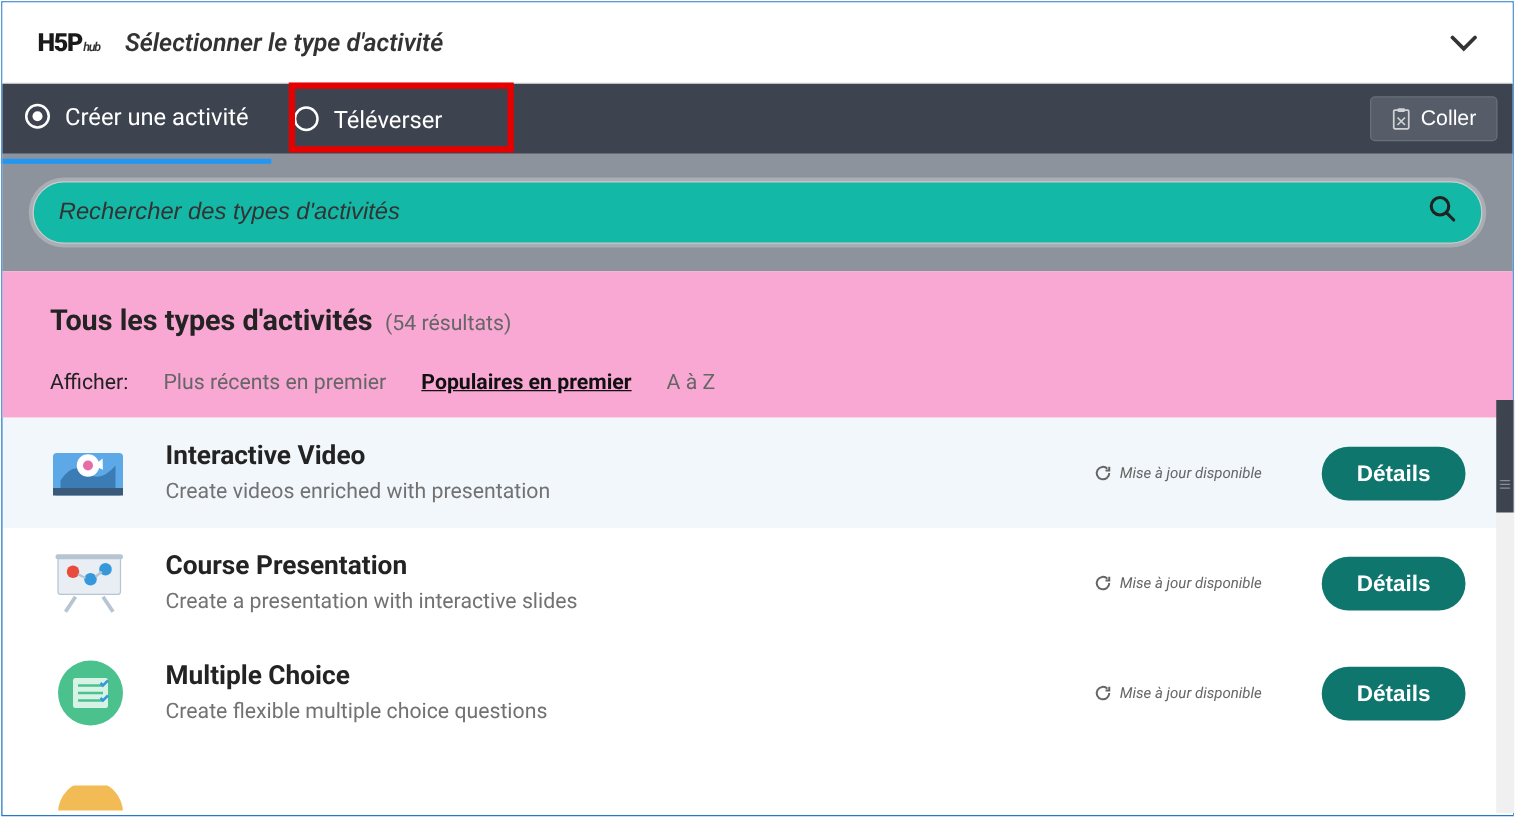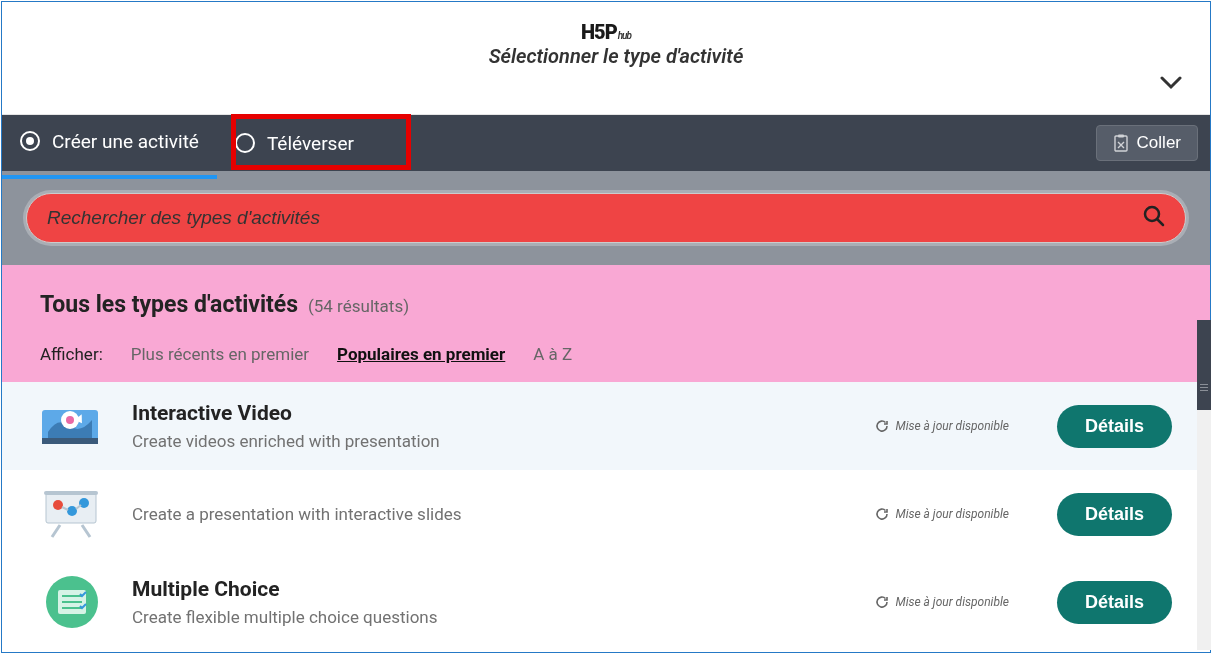--- a/index.html
+++ b/index.html
@@ -20,21 +20,20 @@
       display: flex;
       flex-direction: column;
     }
     
     .header-bar {
       display: flex;
       align-items: center;
       padding: 18px 28px;
       background: #fff;
       border-bottom: 1px solid #e5e5e5;
-      flex-direction: column;
     }
     .logo {
       font-weight: 900;
       font-size: 20px;
       color: #1a1a1a;
       letter-spacing: -1px;
       display: flex;
       align-items: baseline;
     }
     .logo .sub { font-size: 10px; font-style: italic; font-weight: 600; margin-left: 1px; color: #333; }
@@ -106,21 +105,21 @@
       gap: 8px;
       cursor: pointer;
     }
     .paste-btn svg { width: 16px; height: 18px; }
     
     .search-area {
       background: #8d939c;
       padding: 22px 24px;
     }
     .search-box {
-      background: #ef4444;
+      background: #14b8a6;
       border: 1px solid #ccc;
       border-radius: 28px;
       height: 50px;
       display: flex;
       align-items: center;
       padding: 0 20px;
       box-shadow: 0 0 0 3px rgba(255,255,255,0.25);
     }
     .search-input {
       border: none;
@@ -350,20 +349,21 @@
           <circle cx="18" cy="18" r="5" fill="#e74c3c"></circle>
           <circle cx="32" cy="24" r="5" fill="#3498db"></circle>
           <circle cx="44" cy="16" r="5" fill="#3498db"></circle>
           <line x1="22" y1="20" x2="28" y2="23" stroke="#b6c5d1" stroke-width="2"></line>
           <line x1="36" y1="22" x2="41" y2="18" stroke="#b6c5d1" stroke-width="2"></line>
           <line x1="20" y1="38" x2="12" y2="50" stroke="#b6c5d1" stroke-width="3"></line>
           <line x1="42" y1="38" x2="50" y2="50" stroke="#b6c5d1" stroke-width="3"></line>
         </svg>
       </div>
       <div class="activity-info">
+        <div class="activity-title">Course Presentation</div>
         <div class="activity-desc">Create a presentation with interactive slides</div>
       </div>
       <div class="update-badge">
         <svg width="14" height="14" viewBox="0 0 14 14">
             <path d="M12 7a5 5 0 1 1-1.5-3.5M12 2v3h-3" fill="none" stroke="#666" stroke-width="1.6"></path>
           </svg>
         <span>Mise à jour disponible</span>
       </div>
       <button class="details-btn">Détails</button>
     </div>

